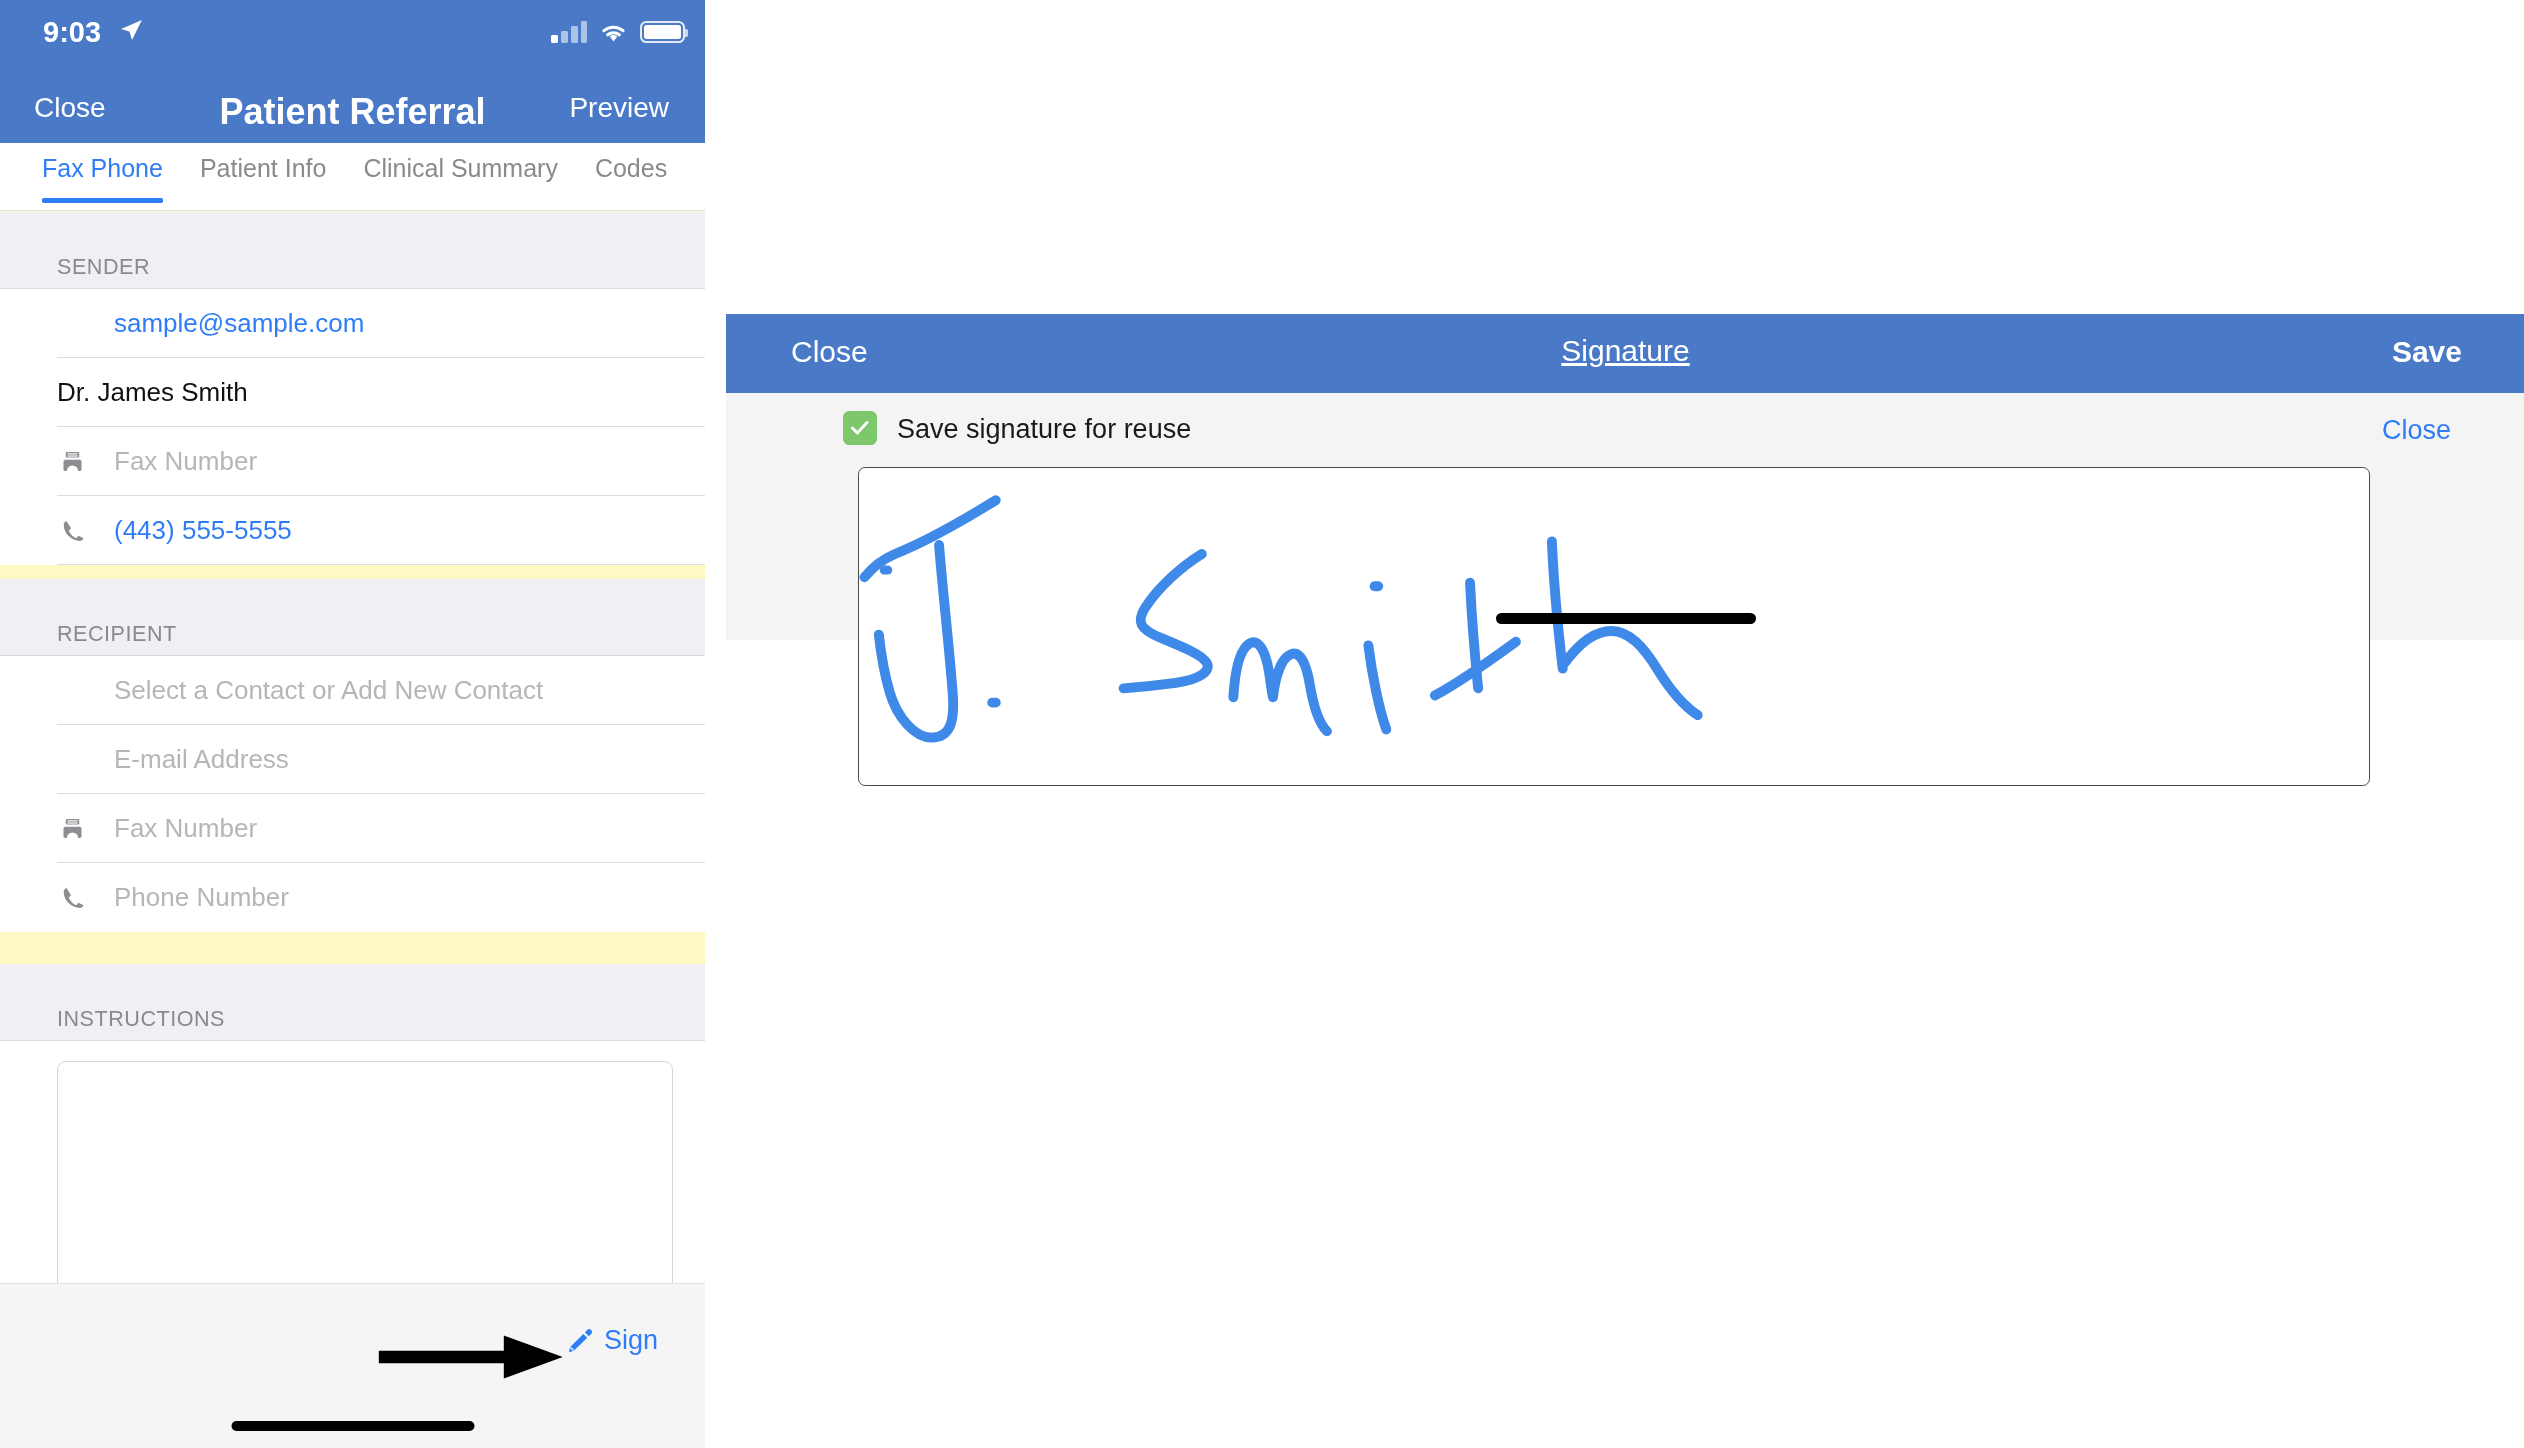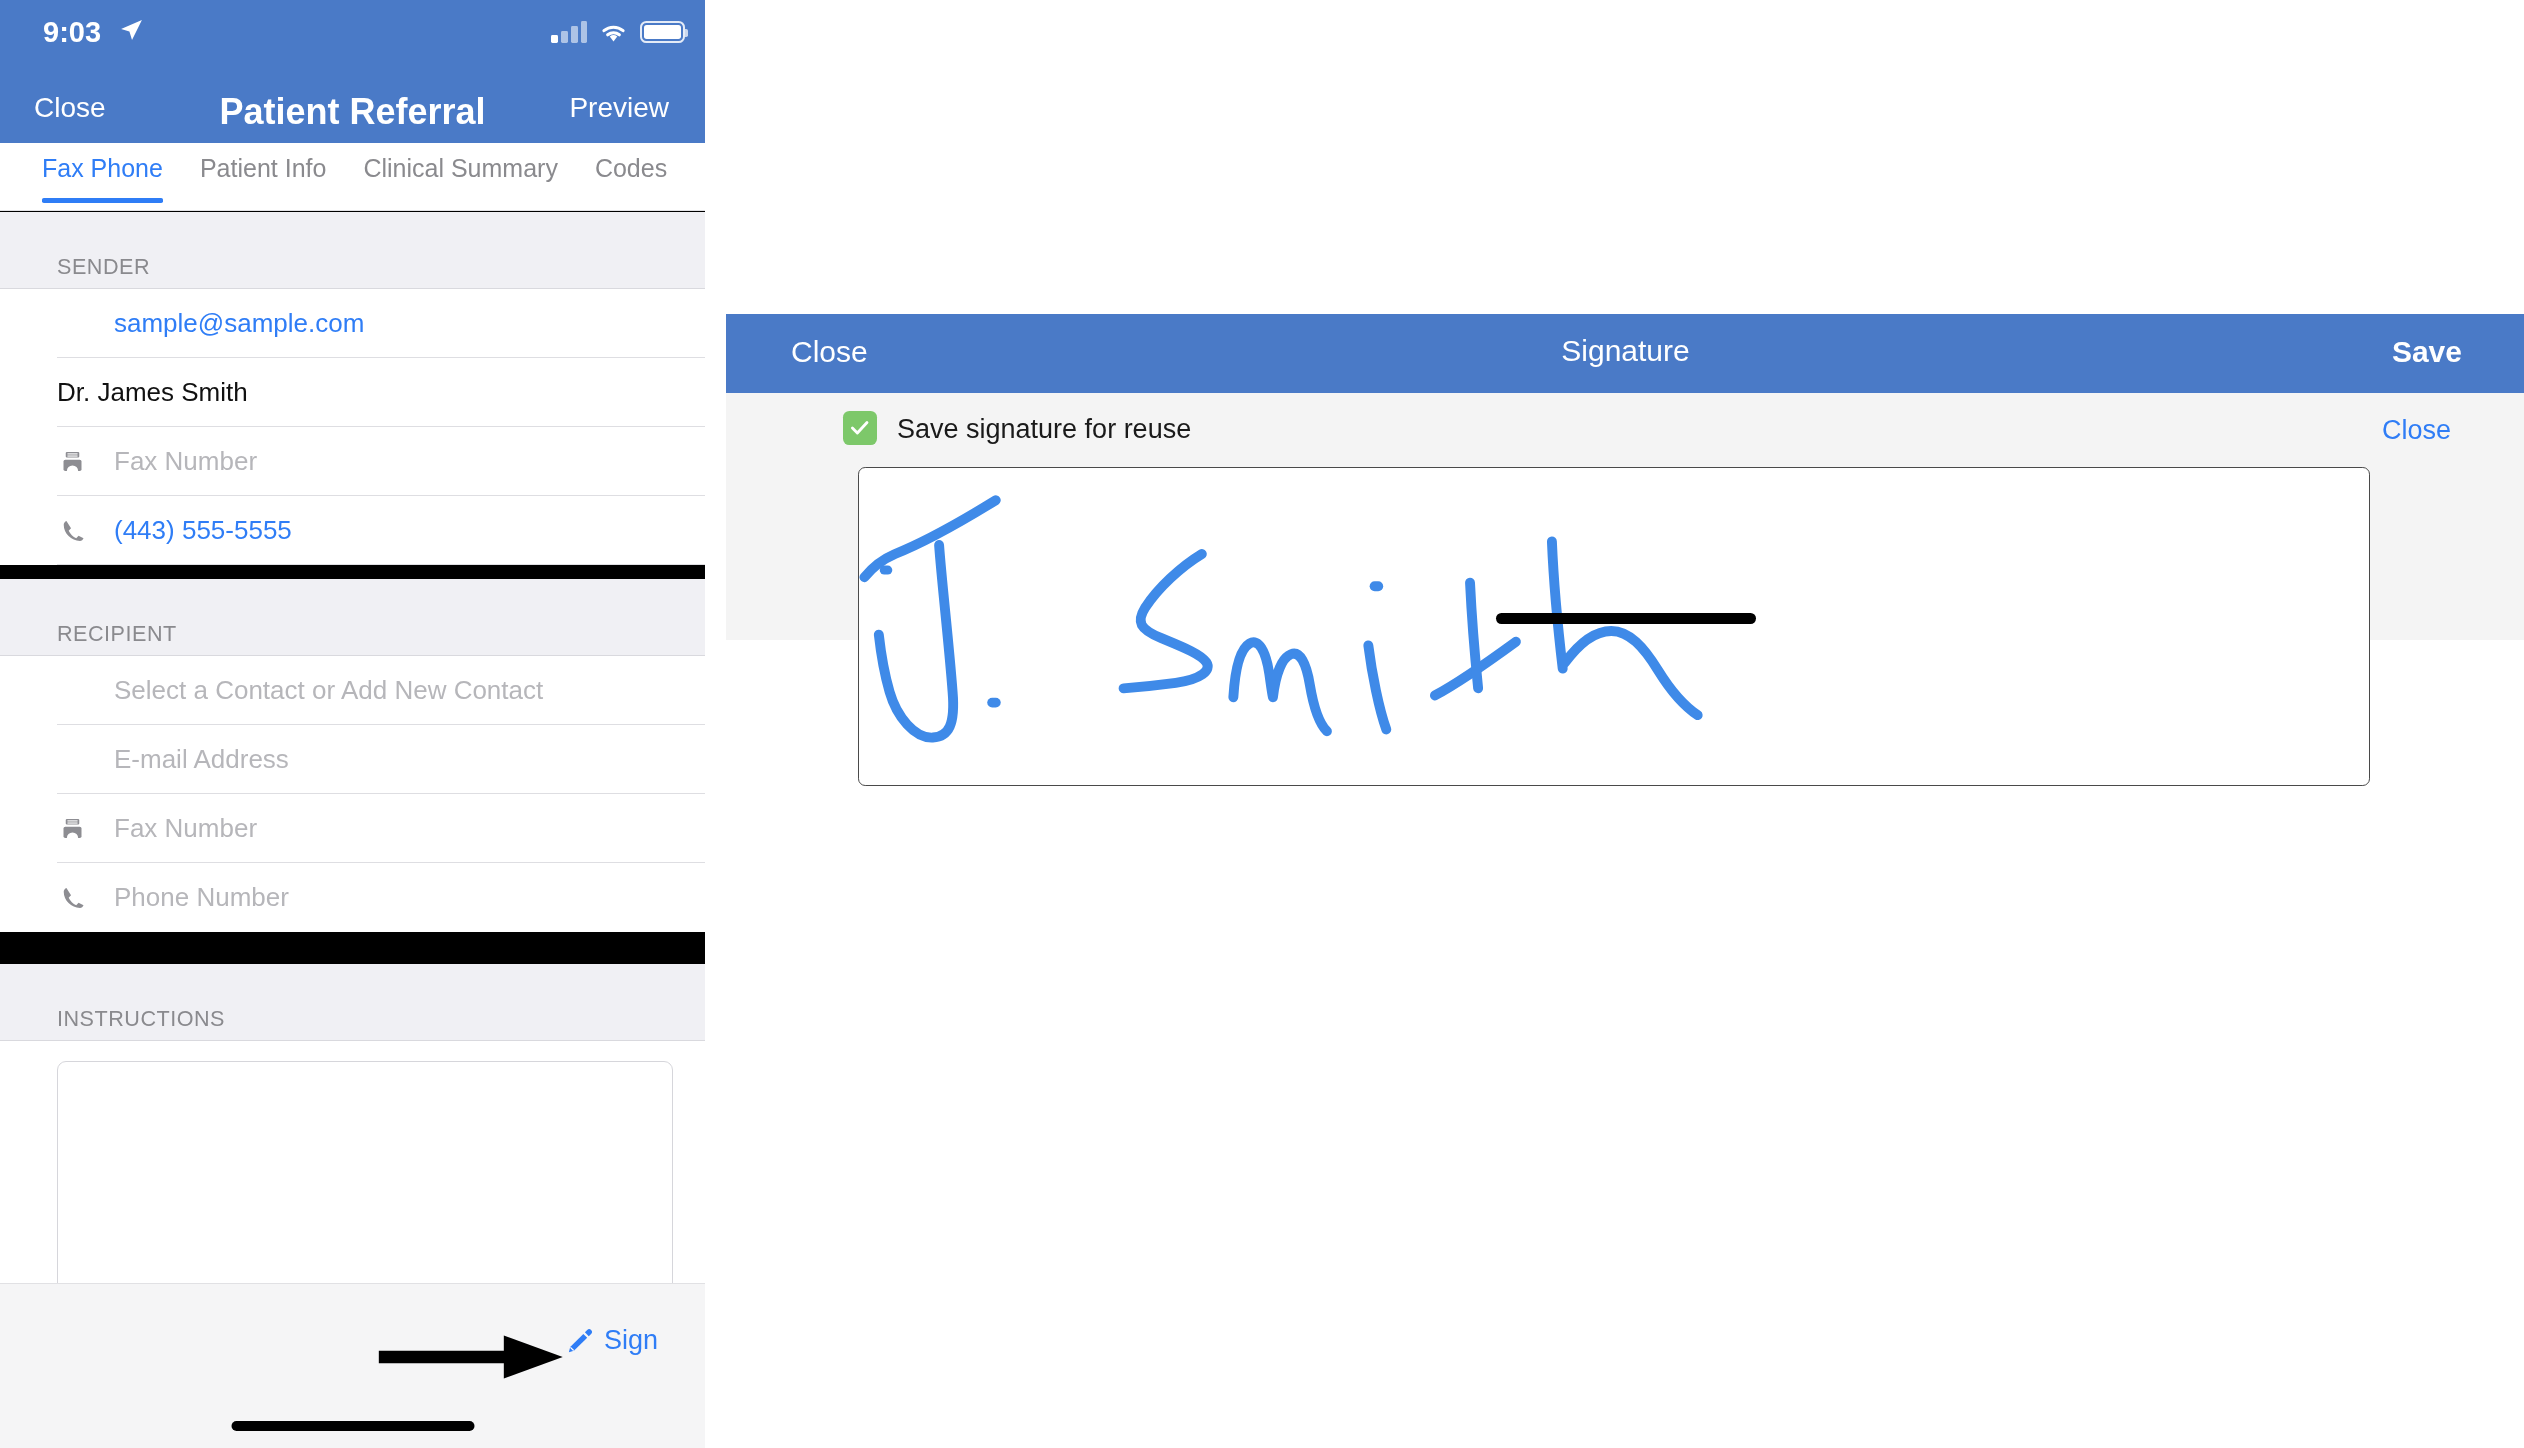--- a/index.html
+++ b/index.html
@@ -8,21 +8,21 @@
     background: #ffffff;
     font-family: "Liberation Sans", sans-serif;
     overflow: hidden;
   }
   #root { position: relative; width: 2525px; height: 1449px; background: #ffffff; }
 
   
   #phone-panel {
     position: absolute; left: 0; top: 0;
     width: 705px; height: 1449px;
-    background: #000000;
+    background: #fef9c3;
     overflow: hidden;
   }
 
   
   .statusbar {
     position: absolute; left: 0; top: 0;
     width: 705px; height: 77px;
     background: #4a7ac7;
     color: #ffffff;
   }
@@ -166,21 +166,21 @@
   #sig-modal {
     position: absolute; left: 726px; top: 314px;
     width: 1799px; height: 326px;
     background: #f4f4f4;
   }
   #sig-modal .m-nav {
     position: absolute; left: 0; top: 0; width: 1799px; height: 79px;
     background: #4a7ac7; color:#fff;
   }
   .m-left { position:absolute; left:65px; top:21px; font-size:30px; }
-  .m-title { position:absolute; left:0; top:20px; width:1799px; text-align:center; font-size:30px; }
+  .m-title { position:absolute; left:0; top:20px; width:1799px; text-align:center; font-size:30px;text-decoration:underline; }
   .m-right { position:absolute; right:63px; top:21px; font-size:30px; font-weight:bold; }
 
   .chk-row { position: absolute; left: 0; top: 79px; width: 1799px; height: 68px; }
   .chkbox {
     position:absolute; left: 117px; top: 18px;
     width: 34px; height: 34px; border-radius: 6.3px;
     background: #7dc86a; display:flex; align-items:center; justify-content:center;
   }
   .chk-label { position:absolute; left: 171px; top: 21px; font-size: 27px; color:#1a1a1a; }
   .clear-btn { position:absolute; right: 74px; top: 21.6px; font-size: 27px; color:#2f7df6; }

